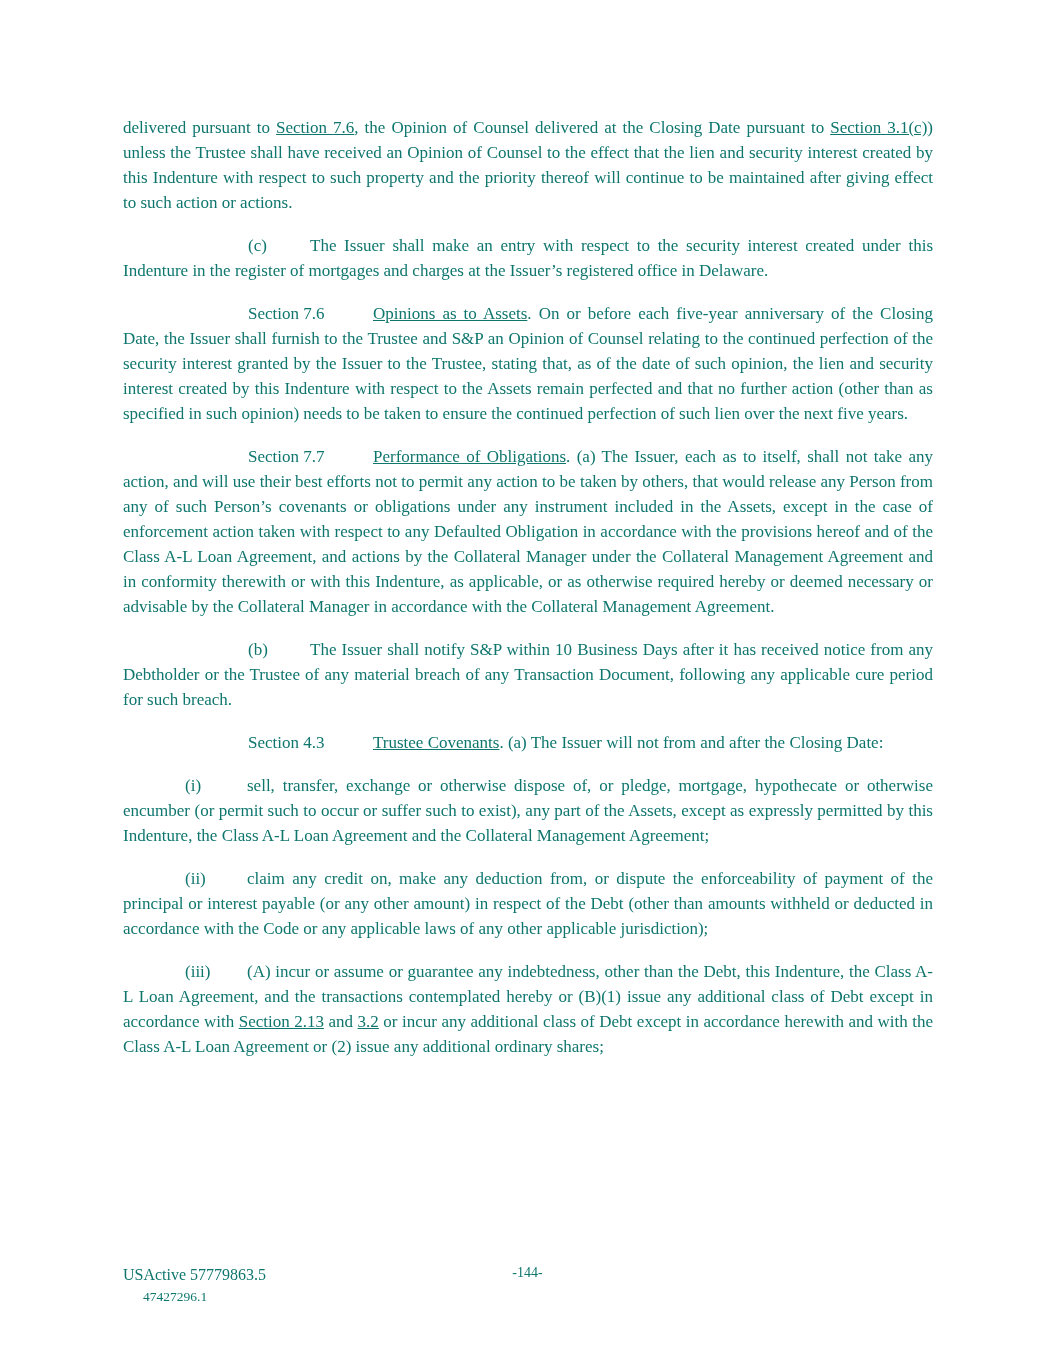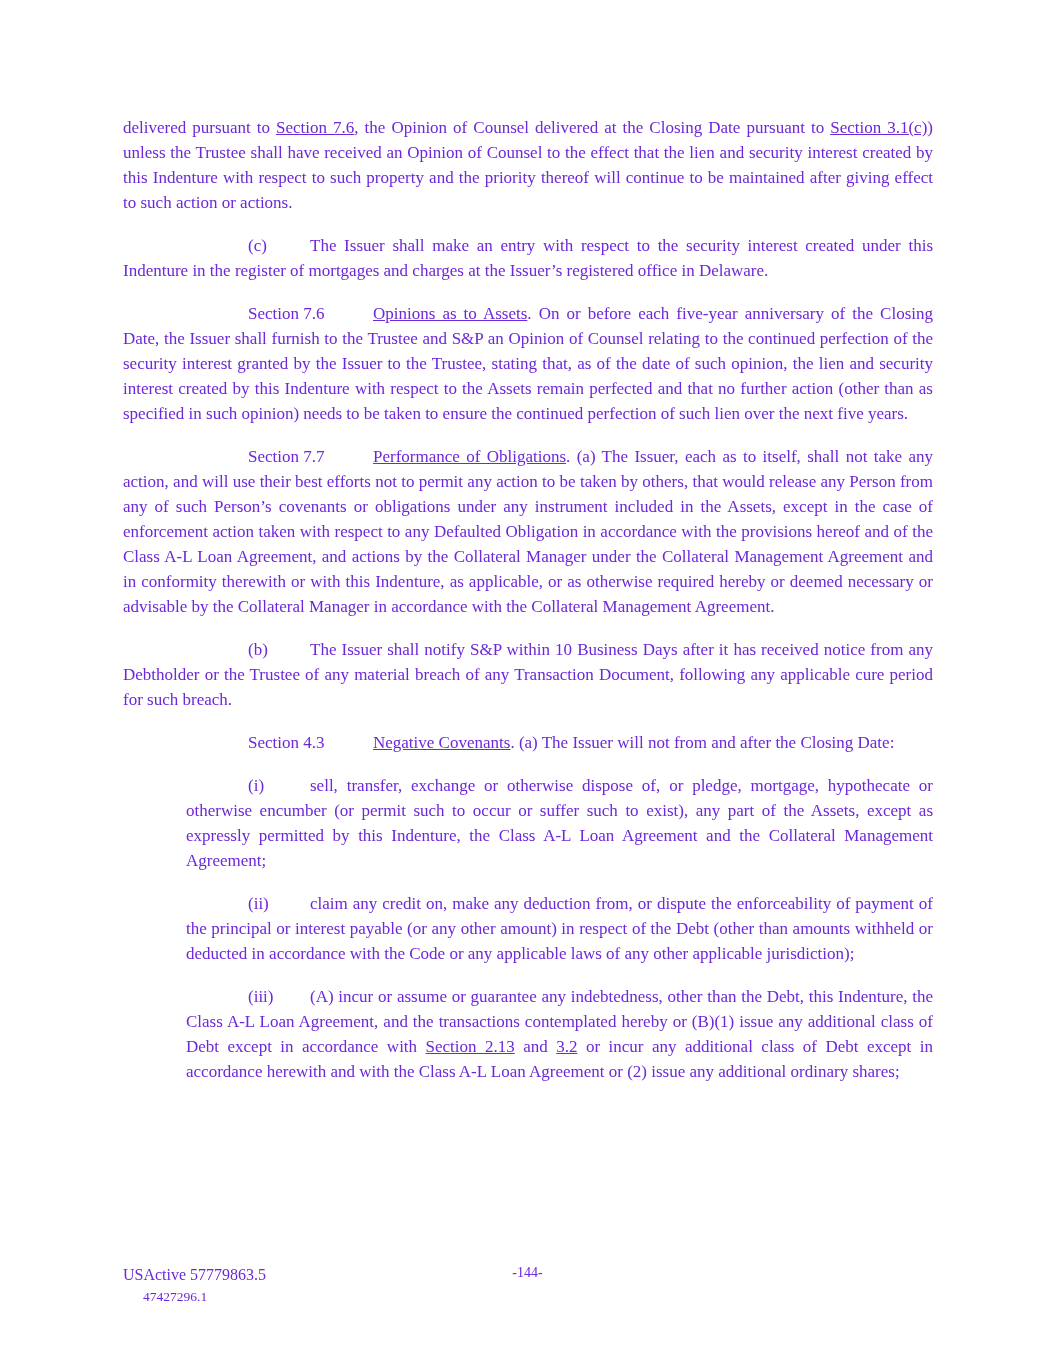--- a/index.html
+++ b/index.html
@@ -6,37 +6,37 @@
   html, body { background: #888; }
   .page {
     position: relative;
     width: 1055px;
     height: 1365px;
     margin: 0 auto;
     background: #ffffff;
     font-family: "Liberation Serif", "DejaVu Serif", serif;
     font-size: 17px;
     line-height: 25px;
-    color: #6d28d9;
+    color: #0f766e;
     overflow: hidden;
   }
   .content {
     position: absolute;
     left: 123px;
     top: 115px;
     width: 810px;
   }
   .para {
     text-align: justify;
     margin: 0 0 18px 0;
   }
   .ind { text-indent: 125px; }
   .label-sm { display: inline-block; width: 62px; text-indent: 0; }
   .label-lg { display: inline-block; width: 125px; text-indent: 0; }
-  .subitem { margin-left: 63px; text-indent: 62px; }
+  .subitem { text-indent: 62px; }
   .u { text-decoration: underline; }
   .footer-doc-id {
     position: absolute;
     left: 123px;
     top: 1266px;
     font-family: Liberation Serif, serif;
     font-size: 16px;
     line-height: 17px;
   }
   .footer-version {
@@ -68,21 +68,21 @@
     <p class="para"><span>delivered pursuant to </span><span class="u">Section 7.6</span><span>, the Opinion of Counsel delivered at the Closing Date pursuant to </span><span class="u">Section 3.1(c)</span><span>) unless the Trustee shall have received an Opinion of Counsel to the effect that the lien and security interest created by this Indenture with respect to such property and the priority thereof will continue to be maintained after giving effect to such action or actions.</span></p>
 
     <p class="para ind"><span class="label-sm">(c)</span><span>The Issuer shall make an entry with respect to the security interest created under this Indenture in the register of mortgages and charges at the Issuer’s registered office in Delaware.</span></p>
 
     <p class="para ind"><span class="label-lg">Section 7.6</span><span class="u">Opinions as to Assets</span><span>.  On or before each five-year anniversary of the Closing Date, the Issuer shall furnish to the Trustee and S&amp;P an Opinion of Counsel relating to the continued perfection of the security interest granted by the Issuer to the Trustee, stating that, as of the date of such opinion, the lien and security interest created by this Indenture with respect to the Assets remain perfected and that no further action (other than as specified in such opinion) needs to be taken to ensure the continued perfection of such lien over the next five years.</span></p>
 
     <p class="para ind"><span class="label-lg">Section 7.7</span><span class="u">Performance of Obligations</span><span>.  (a) The Issuer, each as to itself, shall not take any action, and will use their best efforts not to permit any action to be taken by others, that would release any Person from any of such Person’s covenants or obligations under any instrument included in the Assets, except in the case of enforcement action taken with respect to any Defaulted Obligation in accordance with the provisions hereof and of the Class A-L Loan Agreement, and actions by the Collateral Manager under the Collateral Management Agreement and in conformity therewith or with this Indenture, as applicable, or as otherwise required hereby or deemed necessary or advisable by the Collateral Manager in accordance with the Collateral Management Agreement.</span></p>
 
     <p class="para ind"><span class="label-sm">(b)</span><span>The Issuer shall notify S&amp;P within 10 Business Days after it has received notice from any Debtholder or the Trustee of any material breach of any Transaction Document, following any applicable cure period for such breach.</span></p>
 
-    <p class="para ind"><span class="label-lg">Section 4.3</span><span class="u">Negative Covenants</span><span>.  (a) The Issuer will not from and after the Closing Date:</span></p>
+    <p class="para ind"><span class="label-lg">Section 4.3</span><span class="u">Trustee Covenants</span><span>.  (a) The Issuer will not from and after the Closing Date:</span></p>
 
     <p class="para subitem"><span class="label-sm">(i)</span><span>sell, transfer, exchange or otherwise dispose of, or pledge, mortgage, hypothecate or otherwise encumber (or permit such to occur or suffer such to exist), any part of the Assets, except as expressly permitted by this Indenture, the Class A-L Loan Agreement and the Collateral Management Agreement;</span></p>
 
     <p class="para subitem"><span class="label-sm">(ii)</span><span>claim any credit on, make any deduction from, or dispute the enforceability of payment of the principal or interest payable (or any other amount) in respect of the Debt (other than amounts withheld or deducted in accordance with the Code or any applicable laws of any other applicable jurisdiction);</span></p>
 
     <p class="para subitem"><span class="label-sm">(iii)</span><span>(A) incur or assume or guarantee any indebtedness, other than the Debt, this Indenture, the Class A-L Loan Agreement, and the transactions contemplated hereby or (B)(1) issue any additional class of Debt except in accordance with </span><span class="u">Section 2.13</span><span> and </span><span class="u">3.2</span><span> or incur any additional class of Debt except in accordance herewith and with the Class A-L Loan Agreement or (2) issue any additional ordinary shares;</span></p>
 
   </div>
 
   <div class="footer-doc-id">USActive 57779863.5</div>

